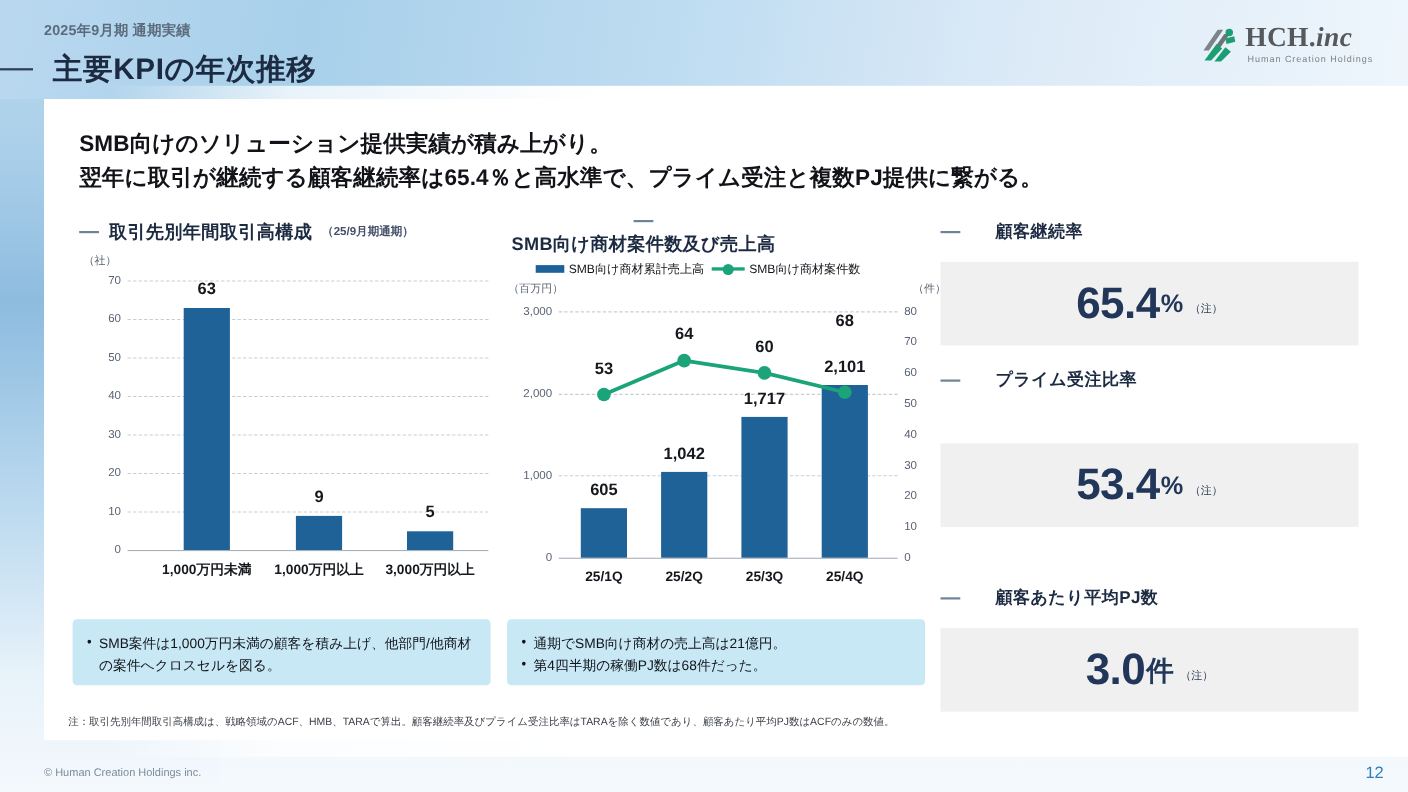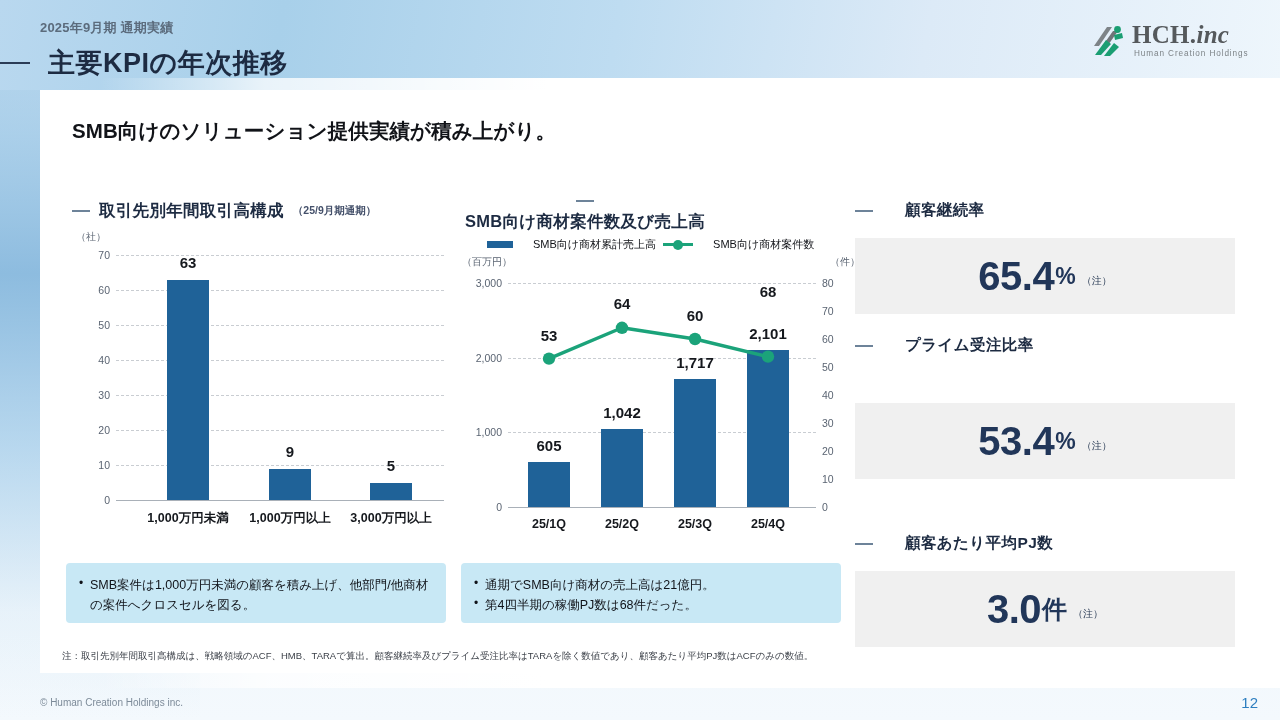--- a/index.html
+++ b/index.html
@@ -97,21 +97,21 @@
     position: absolute; background: #c8e8f5; border-radius: 4px;
     font-size: 12.5px; color: #101319; line-height: 1.62; padding: 12px 14px 12px 13px;
   }
   .callout p { position: relative; padding-left: 11px; }
   .callout p::before {
     content: "•"; position: absolute; left: 0; top: -1px; font-size: 12px;
   }
 
   
   .legend { position: absolute; display: flex; align-items: center; gap: 7px; font-size: 11px; color: #111318; }
-  .legend-item { display: flex; align-items: center; gap: 20px; }
+  .legend-item { display: flex; align-items: center; gap: 4px; }
   .lg-bar { width: 26px; height: 7px; background: #1f6298; }
   .lg-line { width: 30px; height: 3px; background: #1ba37a; position: relative; }
   .lg-line::after {
     content: ""; position: absolute; left: 10px; top: -3.5px;
     width: 10px; height: 10px; border-radius: 50%; background: #1ba37a;
   }
 
   
   .kpi-head { position: absolute; display: flex; align-items: center; gap: 9px; }
   .kpi-dash { width: 18px; height: 2px; background: #6d8399; }
@@ -158,20 +158,21 @@
     </svg>
     <div class="logo-text"><span>HCH.</span><i>inc</i></div>
     <div class="logo-sub">Human Creation Holdings</div>
   </div>
 </div>
 
 <div class="card">
 
   <div class="lead">
     <div>SMB向けのソリューション提供実績が積み上がり。</div>
+    <div>翌年に取引が継続する顧客継続率は65.4％と高水準で、プライム受注と複数PJ提供に繋がる。</div>
   </div>
 
   <div class="sec-head" style="left:32px; top:110px;">
     <span class="sec-dash"></span>
     <span class="sec-title">取引先別年間取引高構成</span>
     <span class="sec-note">（25/9月期通期）</span>
   </div>
 
   <div style="position:absolute; left:32px; top:140px; width:372px; height:320px;">
     <span class="axis-unit" style="left:4px; top:0px;">（社）</span>

